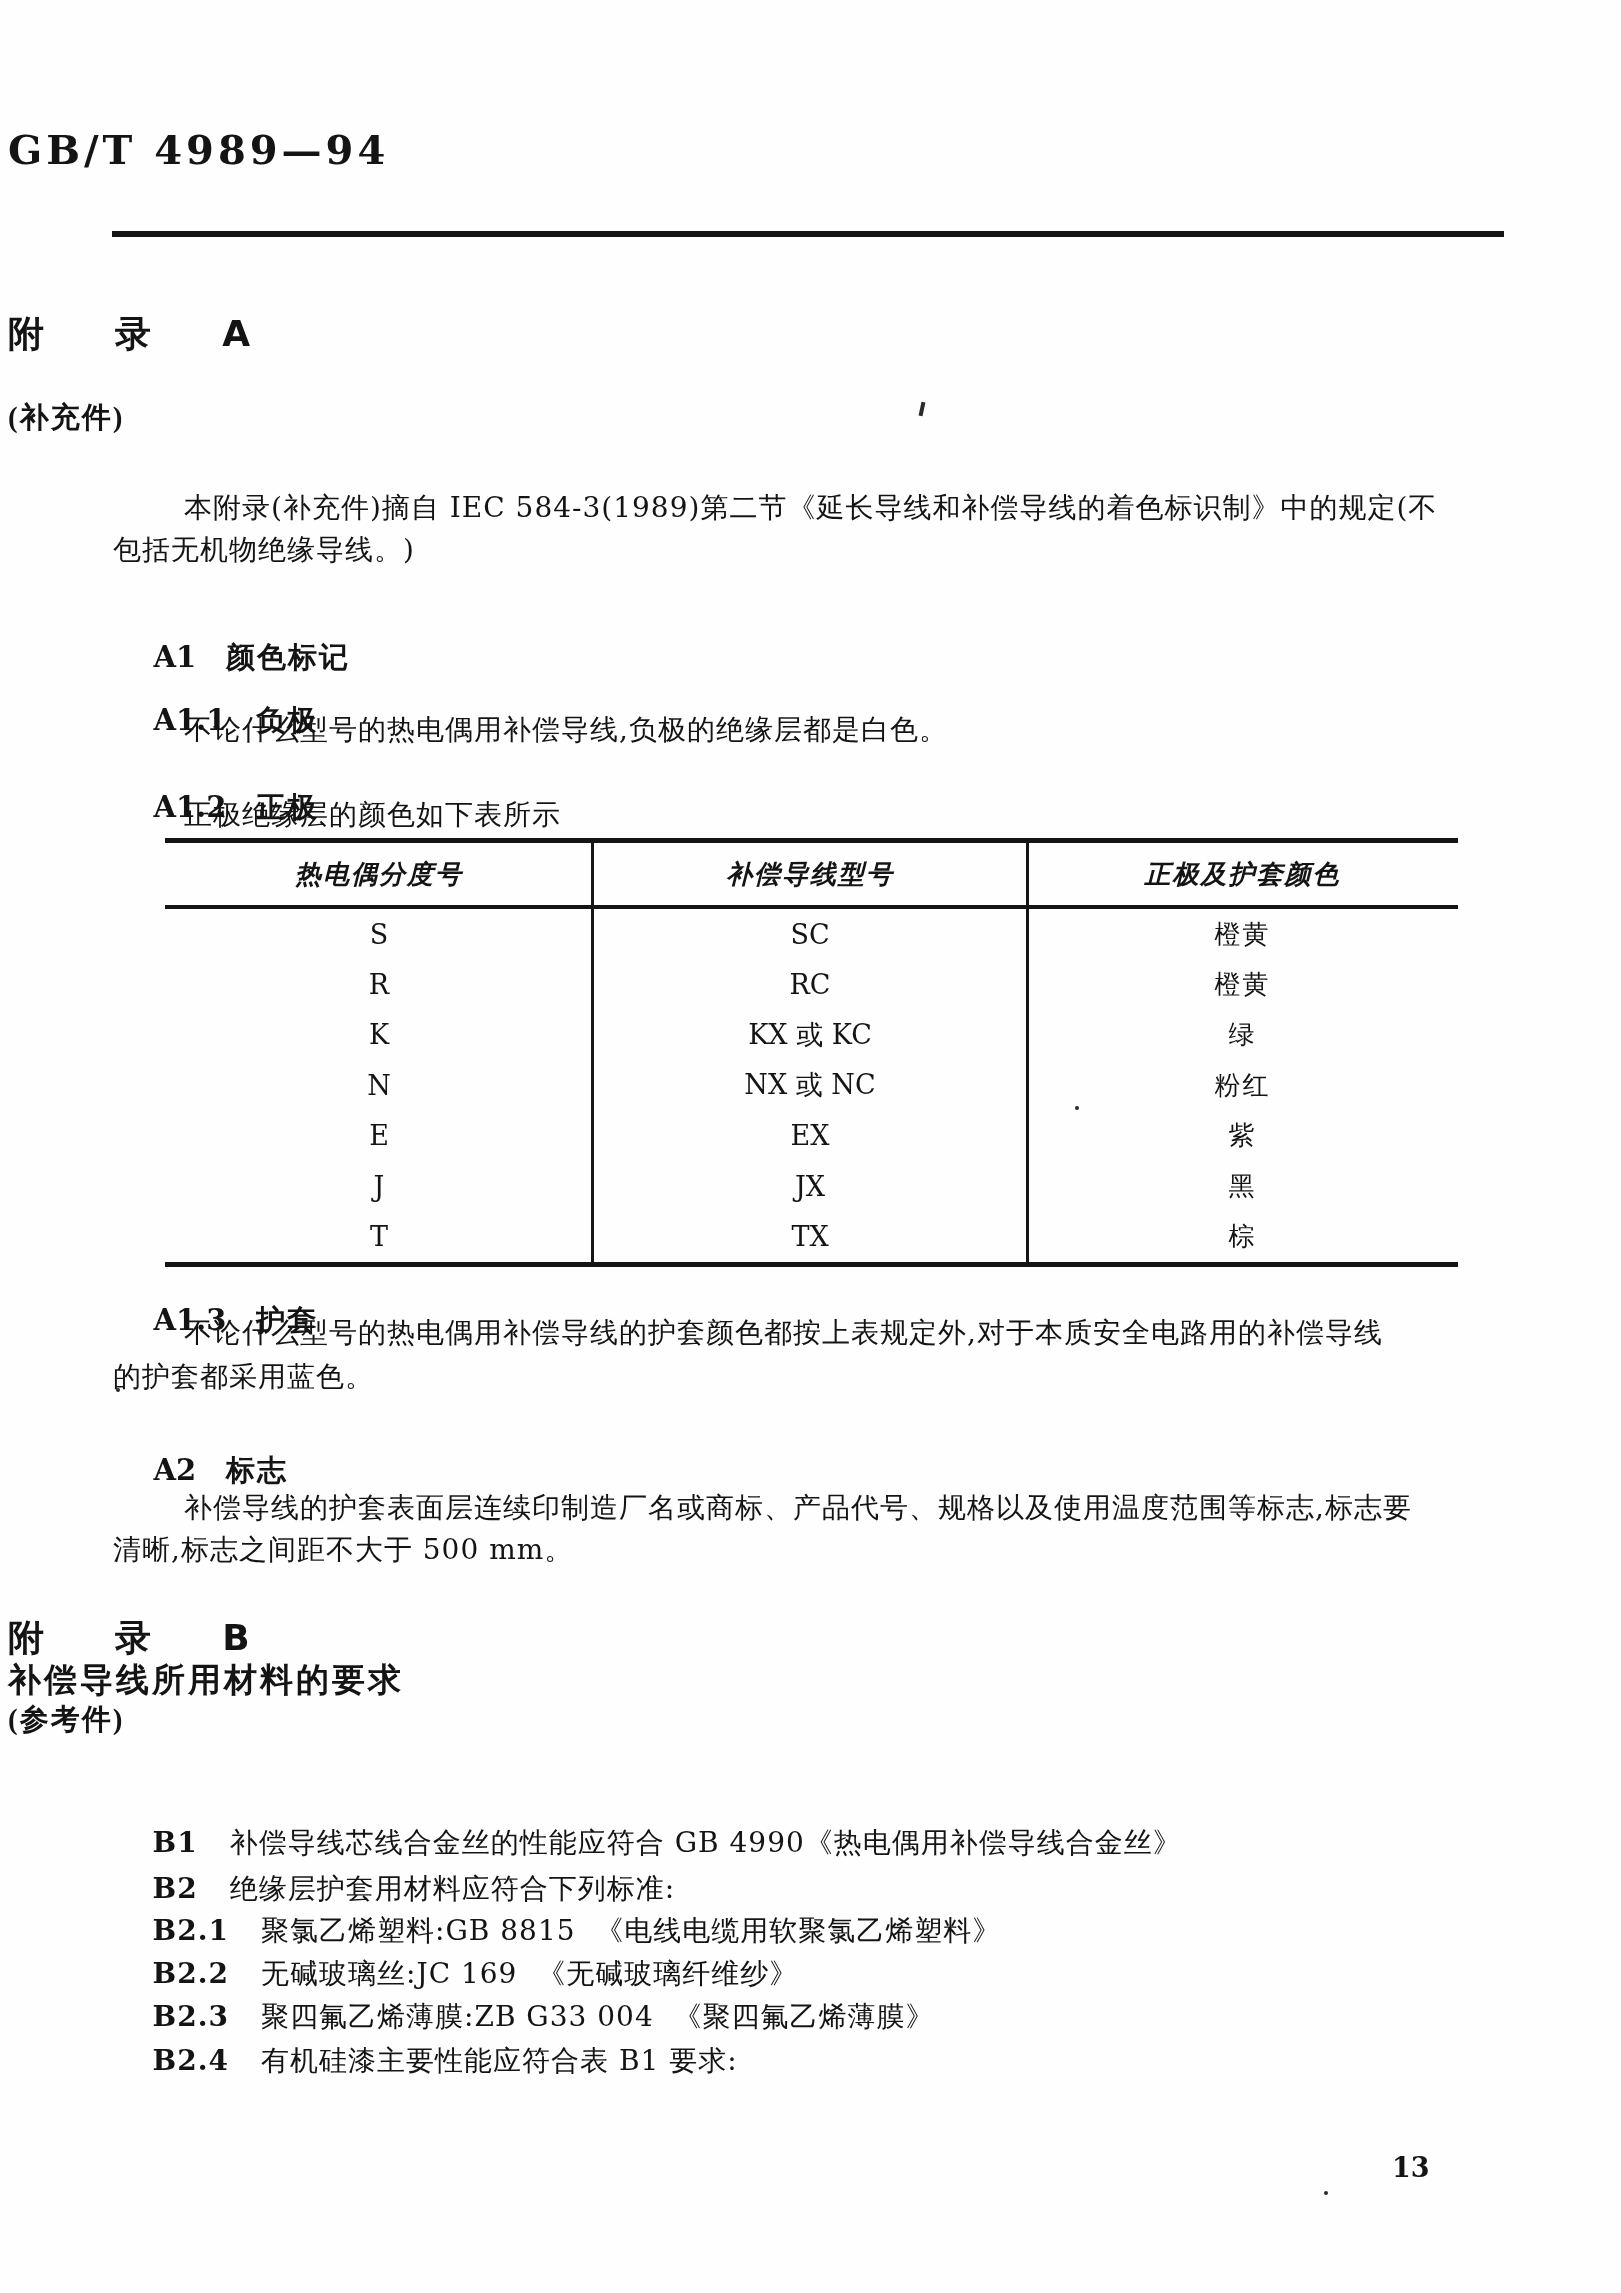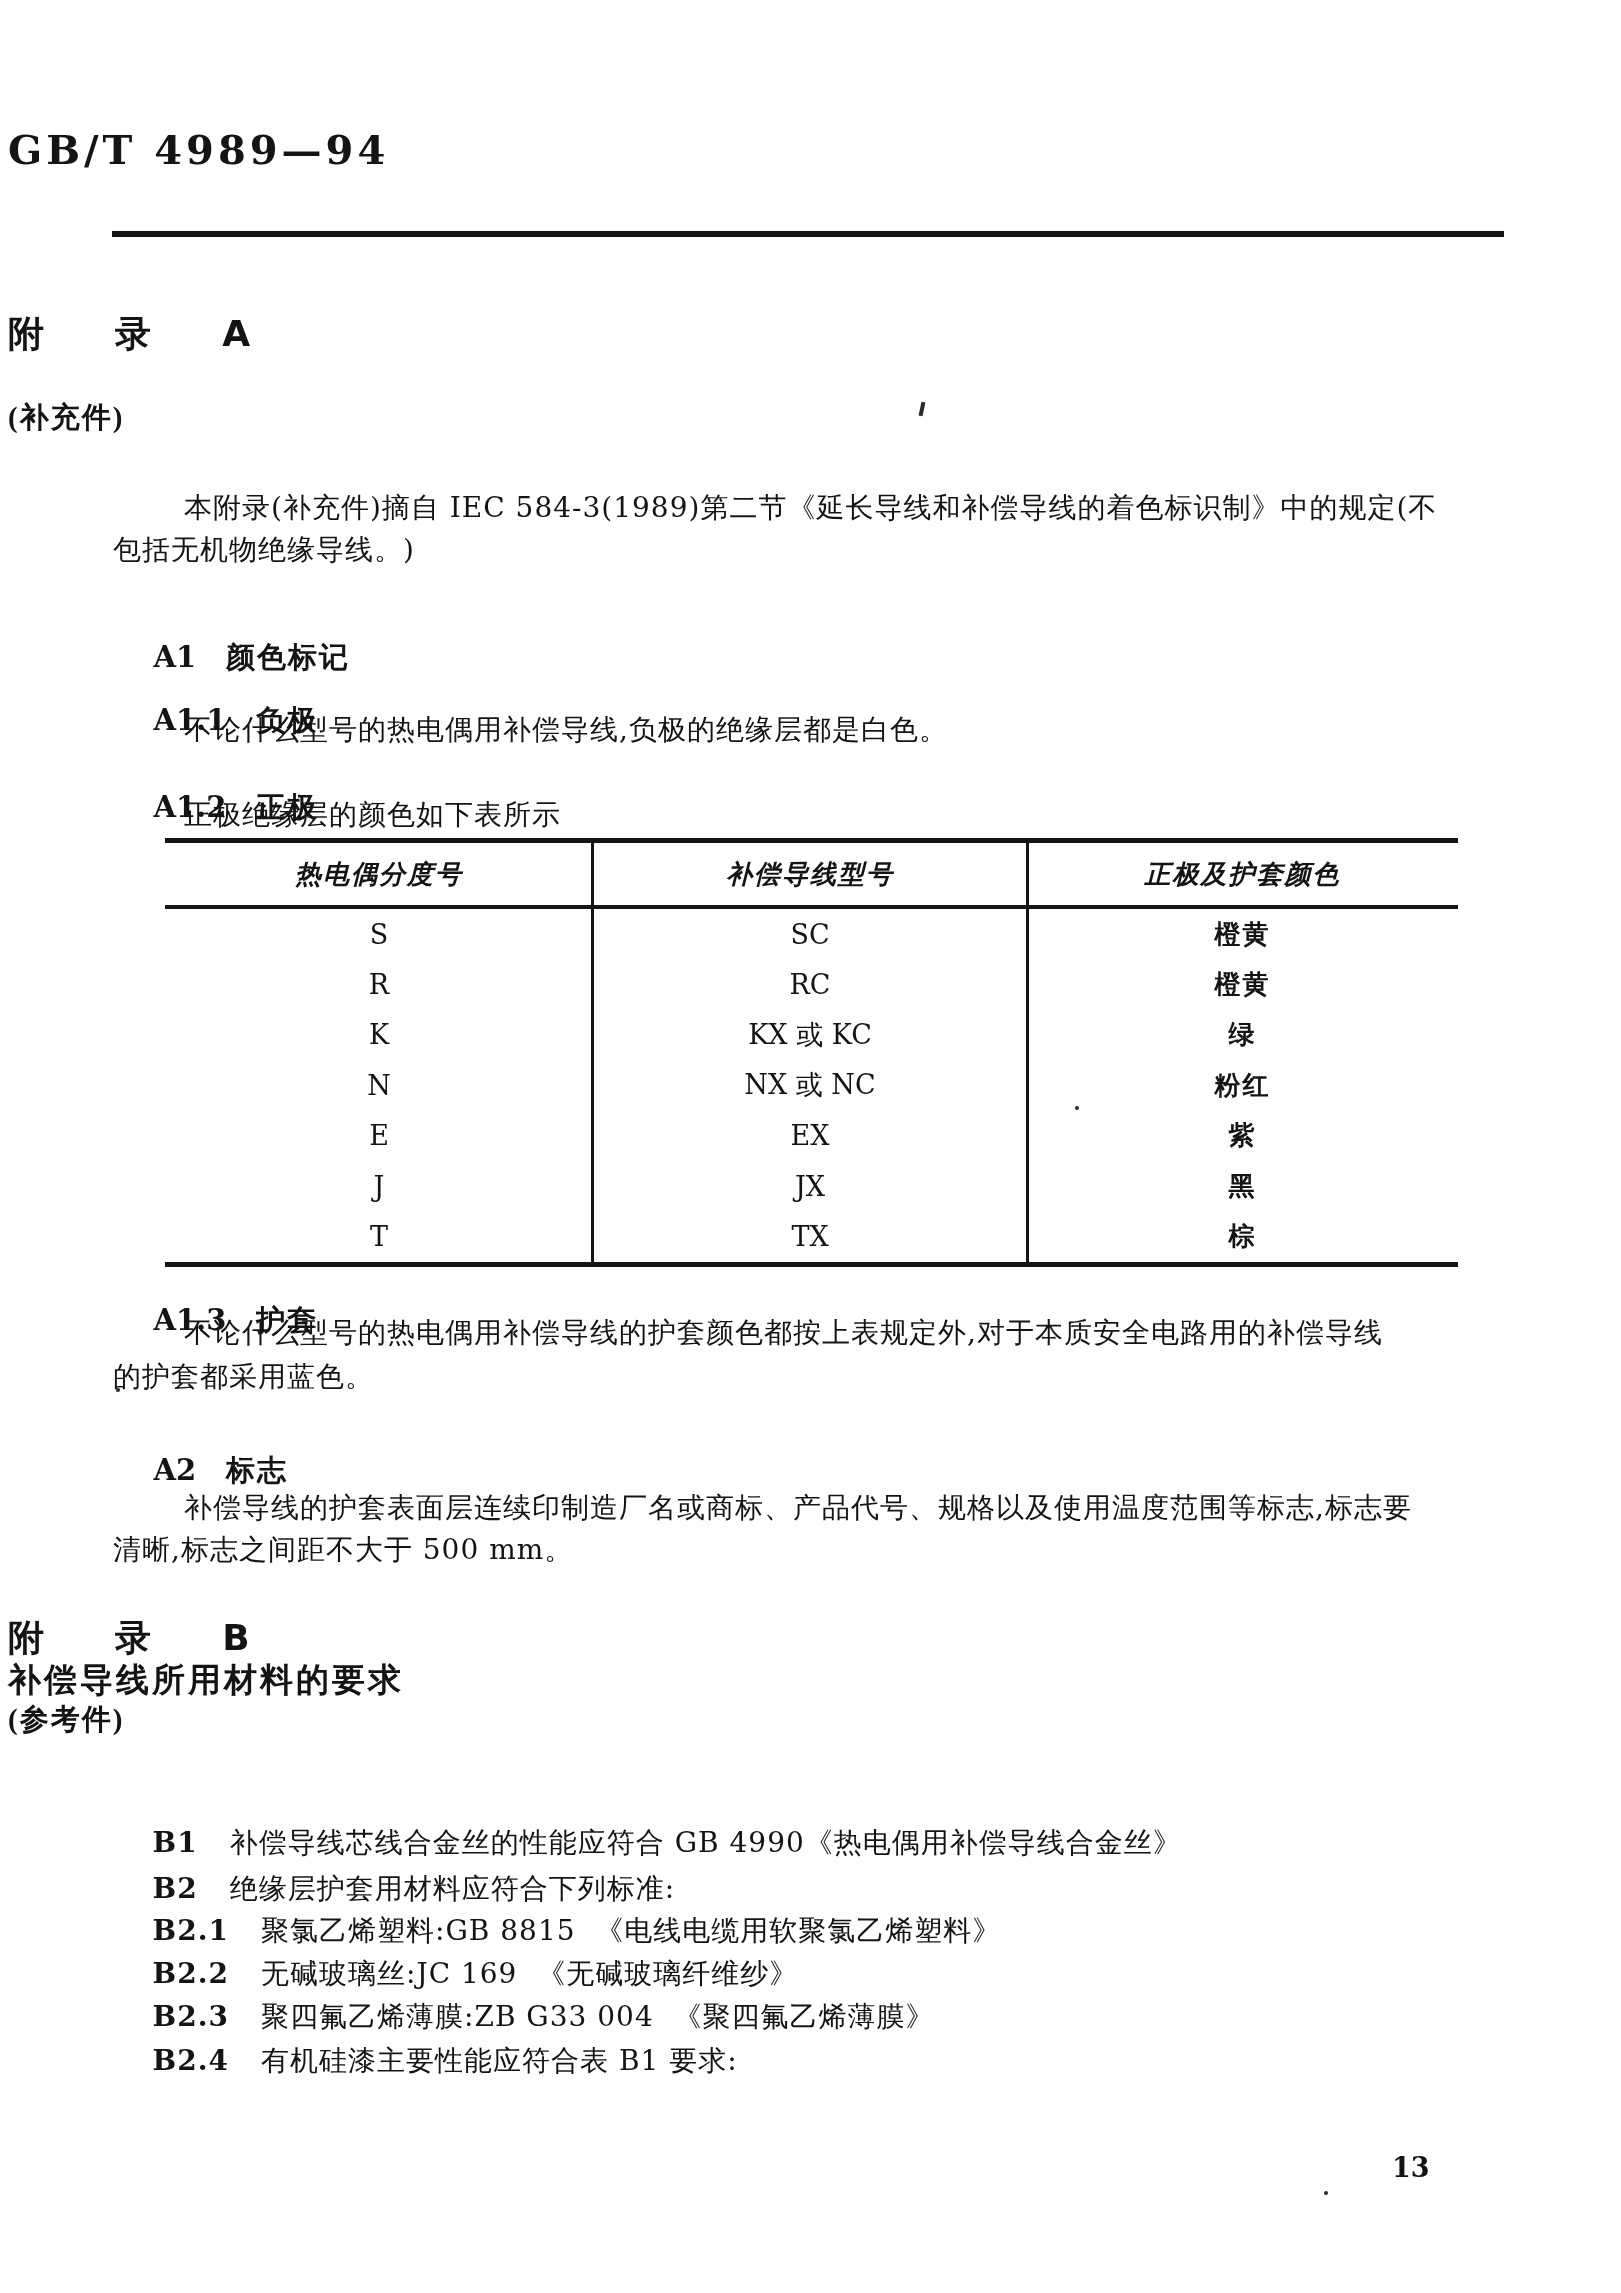--- a/index.html
+++ b/index.html
@@ -47,21 +47,21 @@
     font-family:"DejaVu Sans","Liberation Sans",sans-serif;letter-spacing:2px;font-style:italic;
   }
   .tbl-body{position:relative;}
   .tbl-row{
     display:grid;grid-template-columns:428px 434px 431px;
     height:50.4px;align-items:center;
   }
   .tbl-row .cell{text-align:center;font-size:27px;}
   .tbl-row .cell.color{
     font-family:"DejaVu Sans","Liberation Sans",sans-serif;
-    font-weight:bold;font-size:26px;letter-spacing:2px;
+    font-weight:normal;font-size:26px;letter-spacing:2px;
   }
   .vline{position:absolute;top:-66px;bottom:0;width:3px;background:#151515;}
   .vline.v1{left:426px;}
   .vline.v2{left:861px;}
 
   .page-num{font-size:27px;font-weight:bold;}
 
   
   .artifact{position:absolute;background:#2a2a2a;}
   .tick{width:4px;height:14px;transform:rotate(12deg);}

